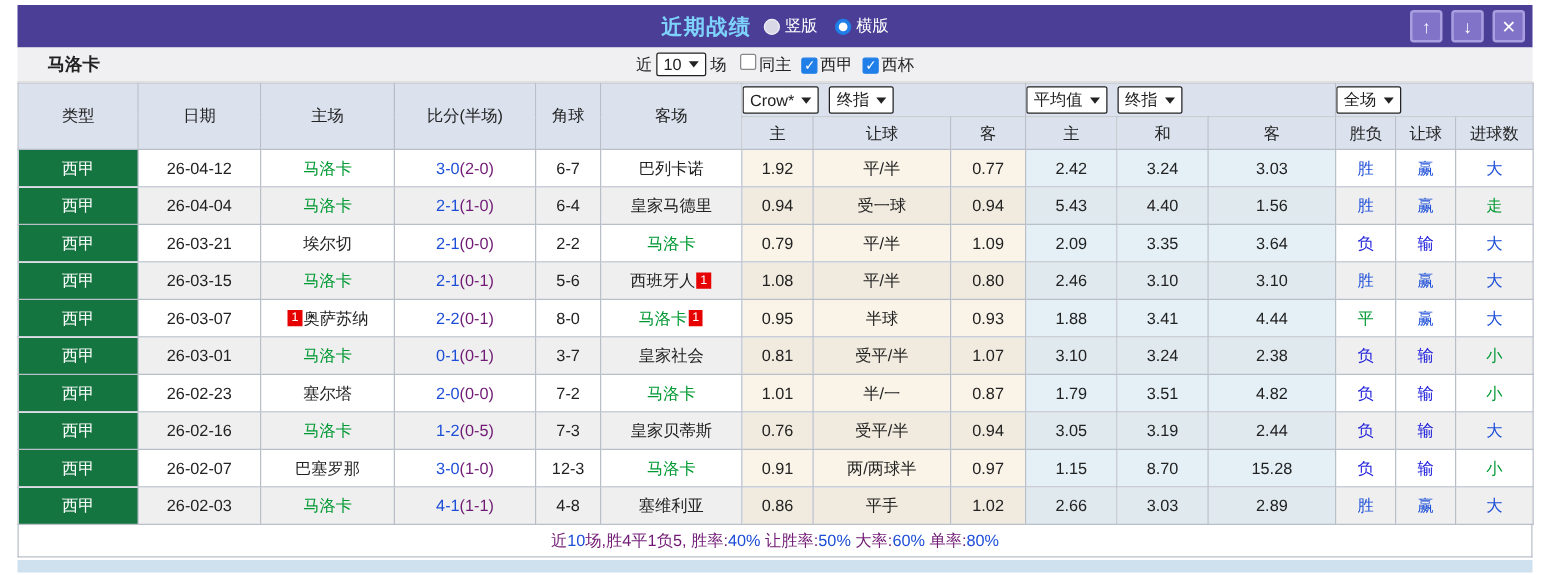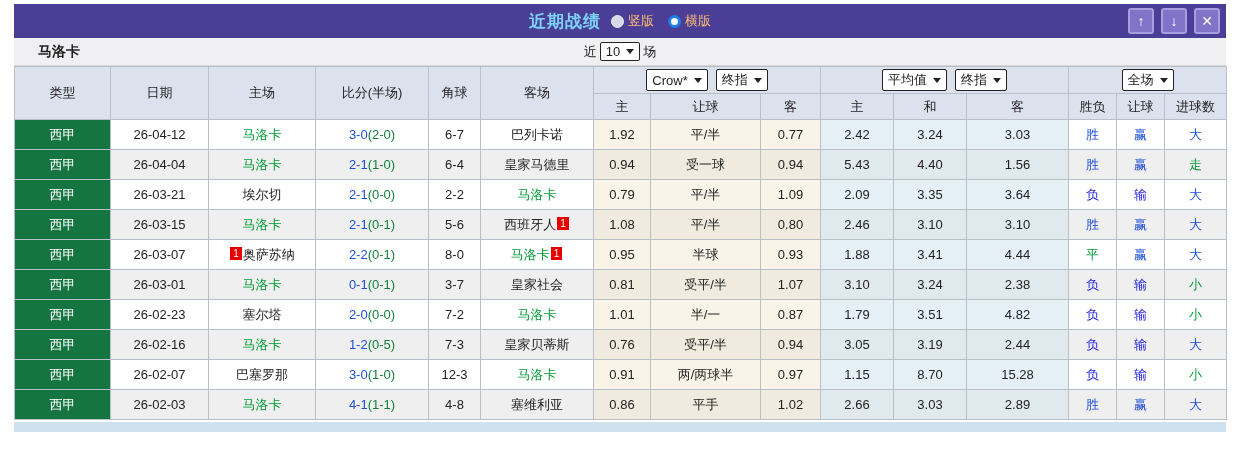--- a/index.html
+++ b/index.html
@@ -4,53 +4,53 @@
 <style>
   * { margin:0; padding:0; box-sizing:border-box; }
   html,body { width:1240px; height:460px; background:#fff; font-family:"Liberation Sans","DejaVu Sans",sans-serif; overflow:hidden; }
   .page { width:1212px; margin:4px 14px 0 14px; }
 
   
   .titlebar { height:34px; background:#4a3e96; display:flex; align-items:center; position:relative; }
   .titlebar-center { flex:1; display:flex; align-items:center; justify-content:center; gap:10px; }
   .titlebar-title { color:#7dd3fc; font-size:17px; font-weight:bold; letter-spacing:1px; }
   .radio-group { display:flex; align-items:center; gap:14px; }
-  .radio-item { display:flex; align-items:center; gap:4px; color:#fdba74; font-size:13px; cursor:pointer; }
+  .radio-item { display:flex; align-items:center; gap:4px; color:#ffffff; font-size:13px; cursor:pointer; }
   .radio-dot { width:13px; height:13px; border-radius:50%; background:#d8d8e6; border:1px solid #efeff7; }
   .radio-dot.selected { background:#fff; border:3px solid #1f7ee8; }
   .win-buttons { position:absolute; right:6px; top:4px; display:flex; gap:7px; }
   .win-btn { width:26px; height:26px; background:#8073c8; border:2px solid #a99ee0; border-radius:3px; color:#fff; font-size:14px; font-weight:bold; display:flex; align-items:center; justify-content:center; cursor:pointer; }
 
   
   .filterbar { height:28px; background:#f0f0f3; display:flex; align-items:center; position:relative; border-bottom:1px solid #d8d8d8; }
   .team-name { position:absolute; left:24px; font-size:14px; font-weight:bold; color:#222; }
   .filter-center { flex:1; display:flex; align-items:center; justify-content:center; gap:3px; font-size:13px; color:#222; }
   .mini-select { display:inline-flex; align-items:center; gap:6px; background:#fff; border:1px solid #222; border-radius:2px; padding:1px 5px; font-size:13px; cursor:pointer; }
   .caret { width:0; height:0; border-left:4px solid transparent; border-right:4px solid transparent; border-top:5px solid #222; }
   .checkbox { width:13px; height:13px; border:1px solid #888; background:#fff; border-radius:2px; display:inline-flex; align-items:center; justify-content:center; margin:0 2px 0 8px; cursor:pointer; }
   .checkbox.checked { background:#1f7ee8; border-color:#1f7ee8; color:#fff; font-size:11px; font-weight:bold; }
 
   
   table { border-collapse:collapse; table-layout:fixed; width:1212px; }
   th, td { border:1px solid #b9bfc9; text-align:center; font-size:13px; color:#222; overflow:hidden; white-space:nowrap; }
   thead th { background:#dbe2ee; font-weight:normal; height:26px; }
   .hdr-group { padding:2px 0; }
-  .hdr-selects { display:flex; justify-content:center; gap:8px; }
+  .hdr-selects { display:flex; gap:8px; }
   tbody td { height:30px; }
   tbody tr.even td { background:#efefef; }
   tbody tr.odd td { background:#fff; }
   tbody td.c-league { background:#157540 !important; color:#fff; }
   tbody td.g1 { background:#faf4e8 !important; }
   tbody tr.even td.g1 { background:#f1ebdf !important; }
   tbody td.g2 { background:#e4f0f6 !important; }
   tbody tr.even td.g2 { background:#e0e9ee !important; }
   .t-green { color:#009933; }
   .t-red { color:#1d4ed8; }
   .t-blue { color:#2222dd; }
-  .t-dark { color:#15803d; }
+  .t-dark { color:#701a75; }
   .badge { display:inline-block; background:#e60000; color:#fff; font-size:10px; line-height:13px; padding:0 3px; vertical-align:2px; margin:0 1px; }
 
   
   .footerbar { height:26px; border:1px solid #b9bfc9; border-top:none; display:flex; align-items:center; justify-content:center; font-size:13px; background:#fff; }
   .bottom-strip { height:10px; background:#cfe0ee; margin-top:2px; }
 </style>
 </head>
 <body>
 
 <div class="page">
@@ -84,20 +84,21 @@
 
   <div class="filterbar">
     <span class="team-name">马洛卡</span>
     <div class="filter-center">
       <span>近</span>
       <span class="mini-select">
         <span>10</span>
         <span class="caret"></span>
       </span>
       <span>场</span>
+      <span id="filter-checkboxes"><span class="checkbox"></span><span>同主</span><span class="checkbox checked">✓</span><span>西甲</span><span class="checkbox checked">✓</span><span>西杯</span></span>
     </div>
   </div>
 
   <table>
     <colgroup>
       <col style="width:96px">
         <col style="width:98px">
         <col style="width:107px">
         <col style="width:113px">
         <col style="width:52px">
@@ -332,15 +333,18 @@
           <td class="g2">2.66</td>
           <td class="g2">3.03</td>
           <td class="g2">2.89</td>
           <td class="t-red">胜</td>
           <td class="t-red">赢</td>
           <td class="t-red">大</td>
         </tr>
       </tbody>
   </table>
 
+  <div class="footerbar">
+      <span id="footer-text"><span class="t-dark">近</span><span class="t-red">10</span><span class="t-dark">场,胜4平1负5, 胜率:</span><span class="t-red">40%</span><span class="t-dark"> 让胜率:</span><span class="t-red">50%</span><span class="t-dark"> 大率:</span><span class="t-red">60%</span><span class="t-dark"> 单率:</span><span class="t-red">80%</span></span>
+    </div>
 
   <div class="bottom-strip"></div>
 </div>
 
 </body></html>

